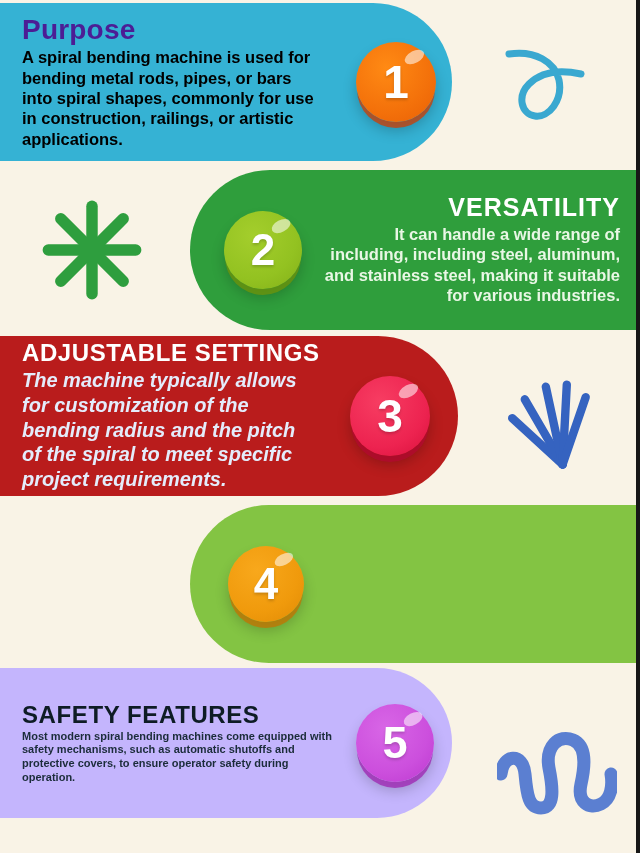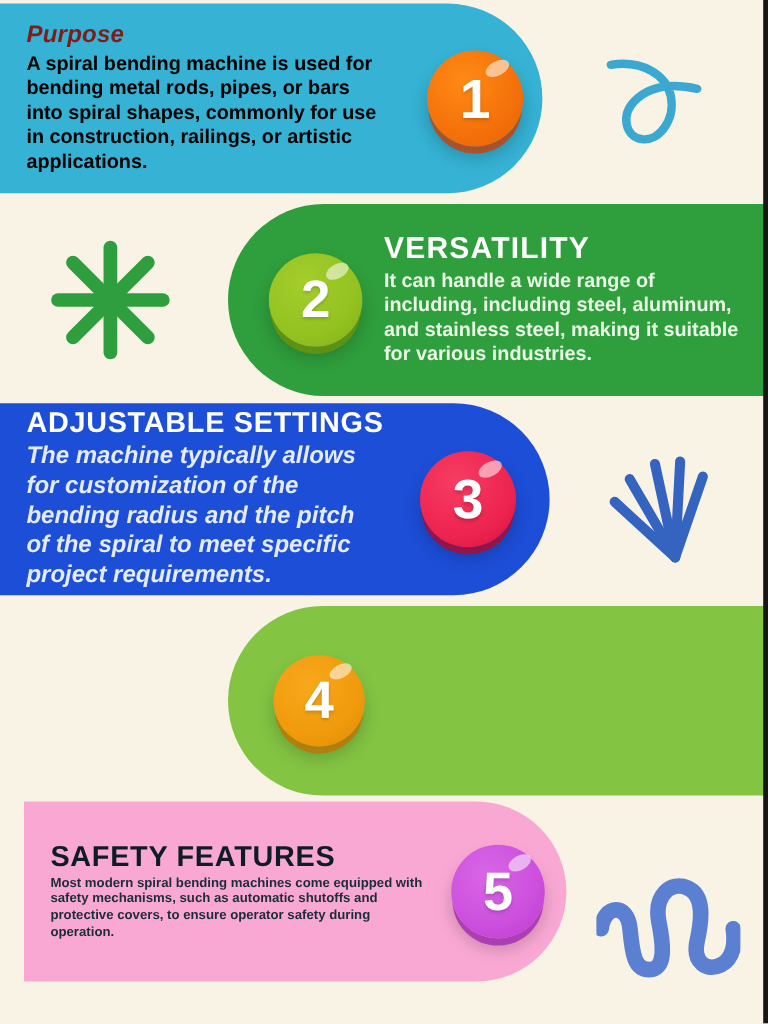--- a/index.html
+++ b/index.html
@@ -36,51 +36,51 @@
   .bar.right-anchored{
     right:0;
     border-radius:100px 0 0 100px;
     padding-right:20px;
     padding-left:10px;
   }
   .bar-inner{
     display:flex;align-items:center;width:100%;
   }
   .txt{flex:1 1 auto;}
-  .txt.right{}
+  .txt.right{text-align:right;}
   .title{
     font-weight:bold;
     letter-spacing:0.2px;
     margin:0 0 3px 0;
     line-height:1.05;
   }
   .body{
     margin:0;
     line-height:1.24;
     font-weight:bold;
   }
 
   
   #sec1{top:3px;  height:158px; width:452px; background:#35b2d4;}
-  #sec1 .title{font-size:20px;color:#7f1d1d;font-style:italic;}
+  #sec1 .title{font-size:28px;color:#4c1d95;}
   #sec1 .body{font-size:16.5px;color:#000000;max-width:300px;}
 
   #sec2{top:170px;height:160px; left:190px;width:450px; background:#2f9e3c;}
   #sec2 .title{font-size:25px;color:#ffffff;letter-spacing:1px;}
   #sec2 .body{font-size:16.5px;color:#e9f7e5;}
 
-  #sec3{top:336px;height:160px; width:458px; background:#1d4ed8;}
+  #sec3{top:336px;height:160px; width:458px; background:#b91c1c;}
   #sec3 .title{font-size:24px;color:#ffffff;letter-spacing:0.6px;}
   #sec3 .body{font-size:20px;color:#e4ecfb;max-width:280px;font-style:italic;}
 
   #sec4{top:505px;height:158px; left:190px;width:450px; background:#83c443;}
   #sec4 .title{font-size:24px;color:#14200c;letter-spacing:0.5px;}
   #sec4 .body{font-size:16.5px;color:#223312;}
 
-  #sec5{top:668px;height:150px; width:452px; background:#f9a8d4;margin-left:20px;}
+  #sec5{top:668px;height:150px; width:452px; background:#c4b5fd;}
   #sec5 .title{font-size:24px;color:#0e1c25;letter-spacing:0.6px;}
   #sec5 .body{font-size:11px;color:#1b2c3a;max-width:318px;}
 
   
   .badge{
     position:relative;
     flex:0 0 auto;
     border-radius:50%;
     display:flex;align-items:center;justify-content:center;
     color:#fff;

